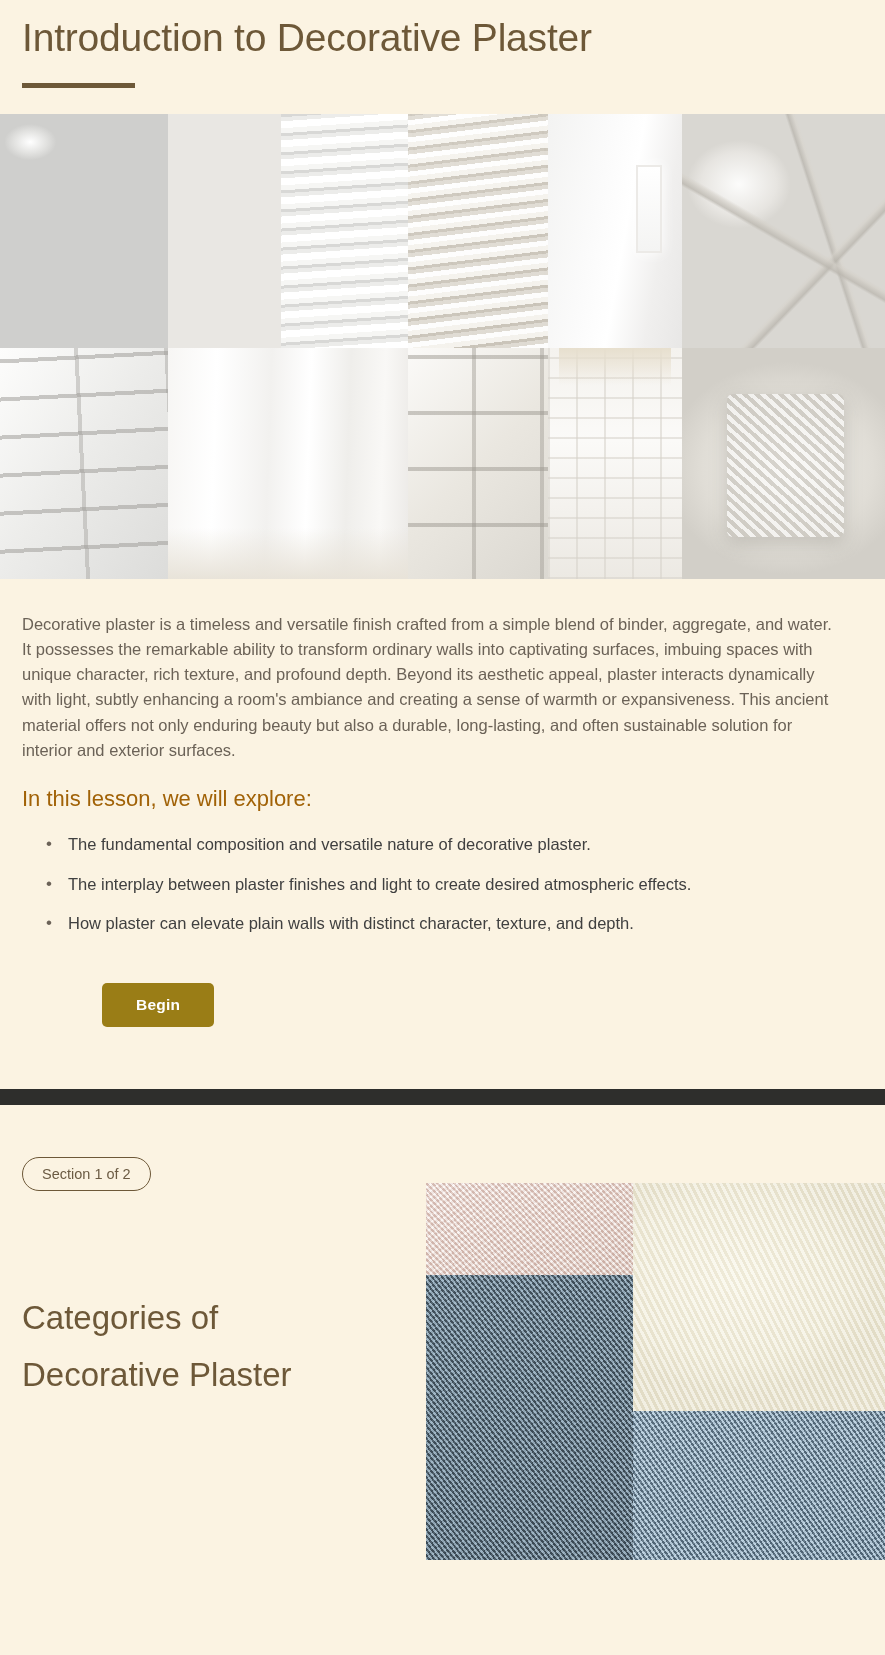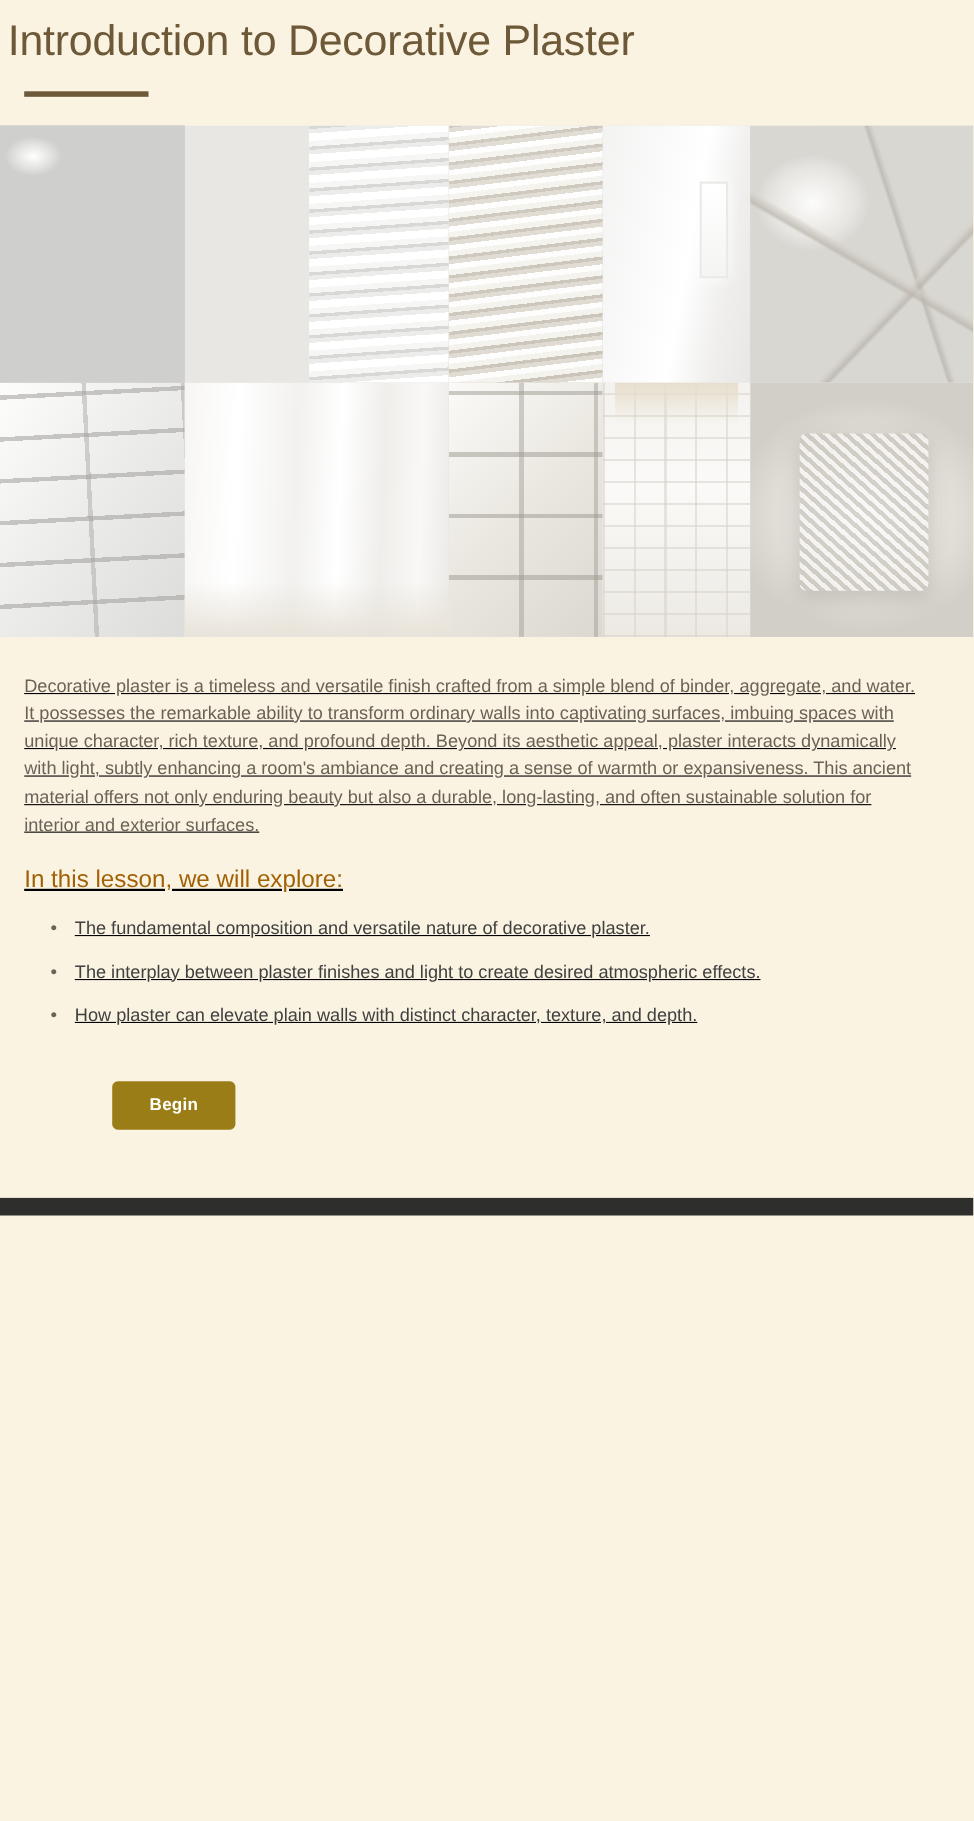--- a/index.html
+++ b/index.html
@@ -23,21 +23,21 @@
   .intro-section {
     background: #fbf3e2;
     padding-bottom: 0;
   }
 
   .page-title {
     font-size: 39px;
     font-weight: 400;
     color: #6d5838;
     letter-spacing: -0.2px;
-    padding: 14px 0 0 7px;
+    padding: 14px 0 0 22px;
     line-height: 1.25;
     font-family: "Liberation Sans", sans-serif;
   }
 
   .title-rule {
     width: 113px;
     height: 5px;
     background: #6d5838;
     margin: 20px 0 0 22px;
   }
@@ -196,21 +196,20 @@
       repeating-linear-gradient(42deg,
         rgba(255,255,255,0.6) 0px, rgba(255,255,255,0.6) 4px,
         rgba(190,186,178,0.5) 4px, rgba(190,186,178,0.5) 8px);
     border-radius: 6px;
     box-shadow: 0 6px 18px rgba(120,116,108,0.28);
   }
 
   
   .lesson-body {
     padding: 33px 48px 0 22px;
-    text-decoration: underline;
   }
   .lesson-paragraph {
     font-size: 16.5px;
     line-height: 1.53;
     color: #6b6257;
     margin-bottom: 19px;
   }
   .lesson-lead {
     font-size: 22px;
     line-height: 1.53;
@@ -405,14 +404,31 @@
       <div class="begin-wrap">
         <button class="begin-button">Begin</button>
       </div>
     </div>
 
     <div class="intro-spacer"></div>
   </section>
 
   <div class="section-divider"></div>
 
+  <section class="categories-section">
+
+    <span class="section-badge">Section 1 of 2</span>
+
+    <h2 class="categories-heading">
+      <span>Categories of</span><br>
+      <span>Decorative Plaster</span>
+    </h2>
+
+    <div class="sample-grid">
+      <div class="sample-cell tex-pink"></div>
+      <div class="sample-cell tex-cream" style="grid-row: span 2;"></div>
+      <div class="sample-cell tex-blue" style="grid-row: span 2;"></div>
+      <div class="sample-cell tex-blue-light"></div>
+    </div>
+
+  </section>
 
 </div>
 
 </body></html>

